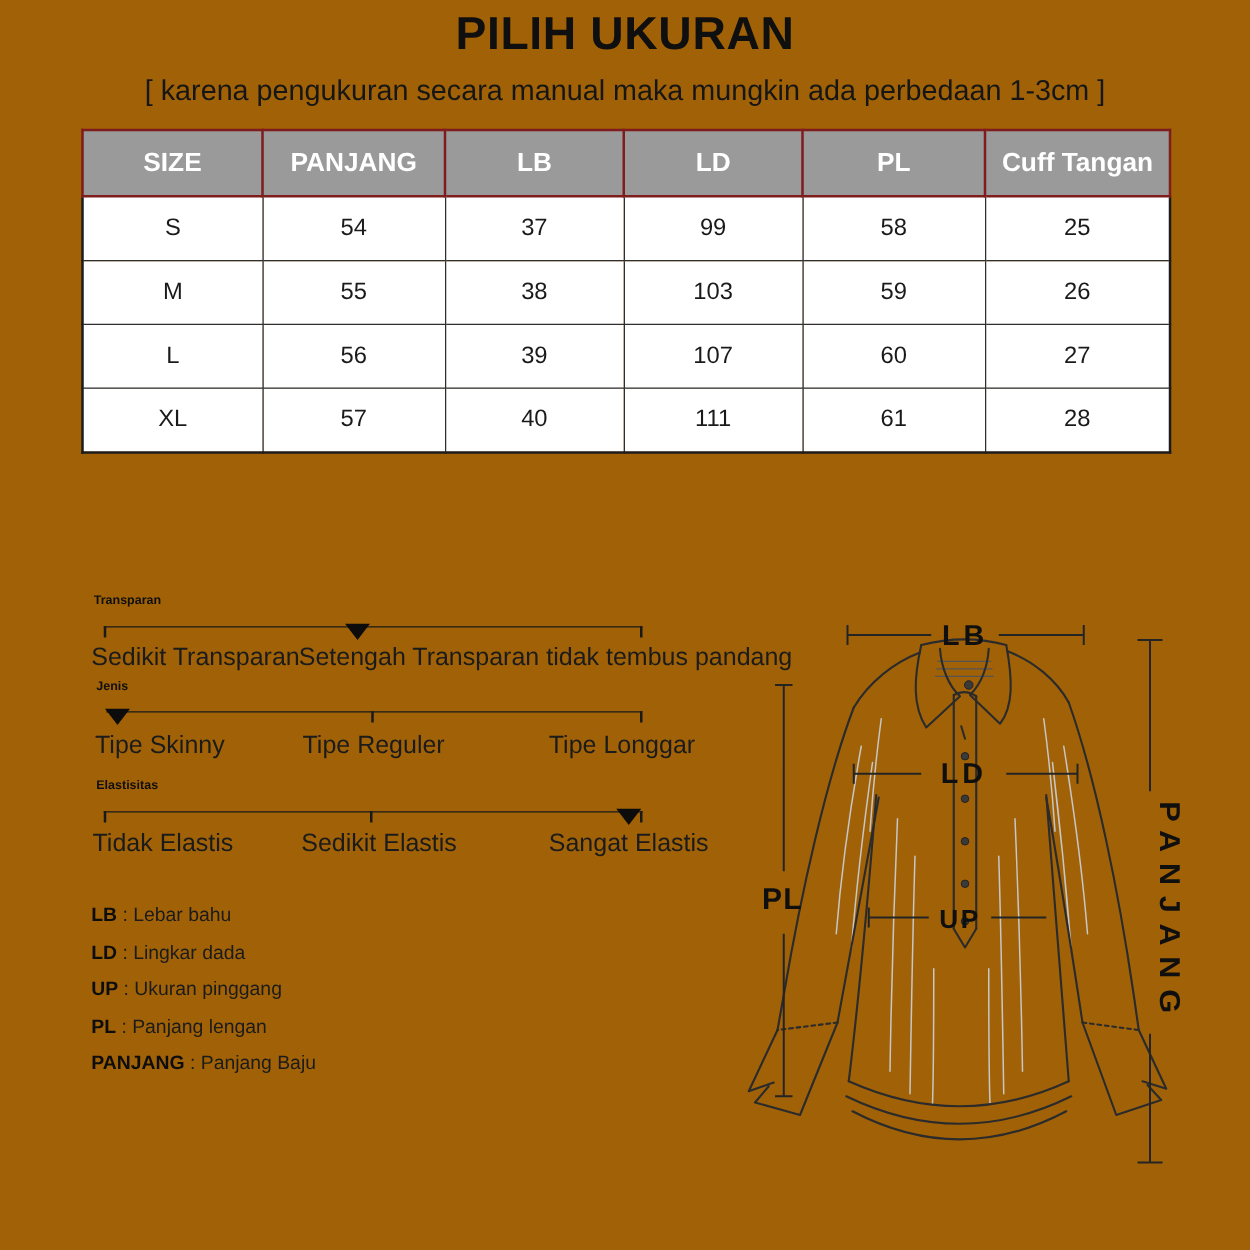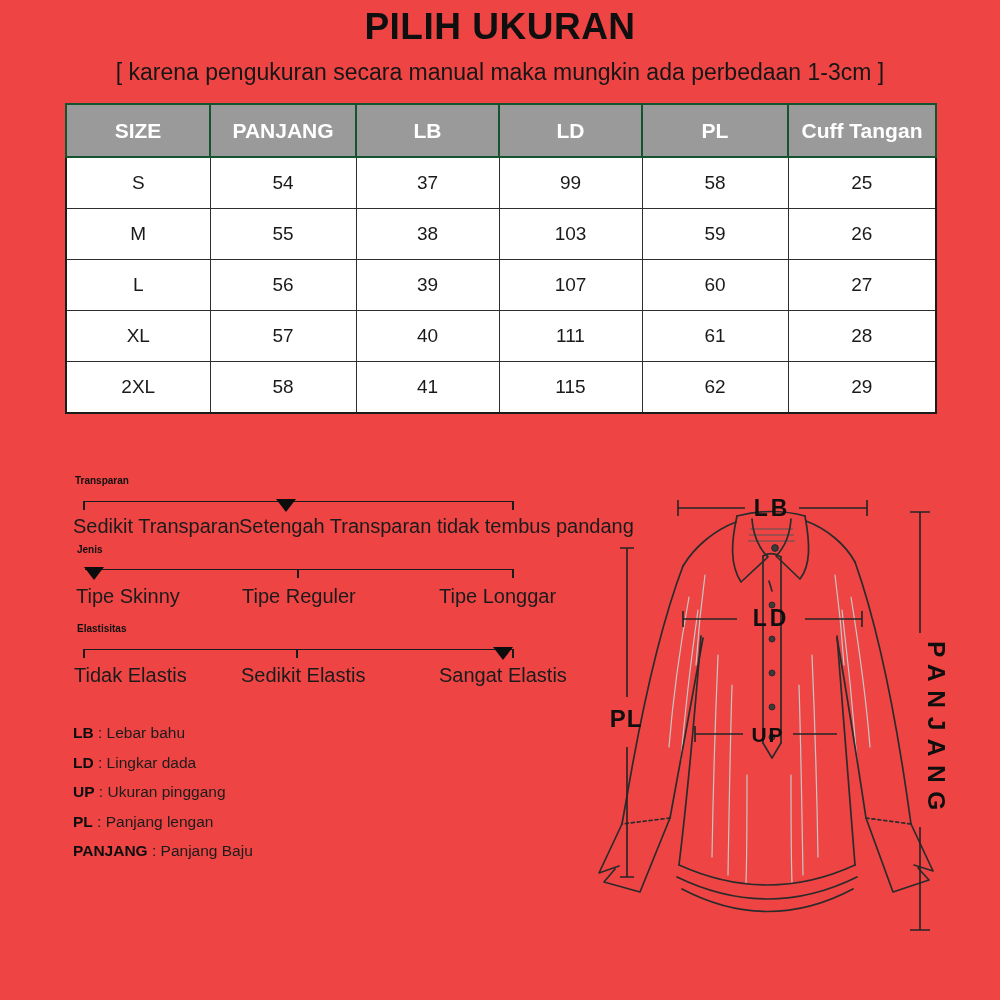--- a/index.html
+++ b/index.html
@@ -1,37 +1,37 @@
 <!DOCTYPE html>
 <html><head>
 <meta charset="utf-8">
 <style>
   html,body { margin:0; padding:0; background:#fff; }
   .page {
-    position:relative; width:1000px; height:1000px; background:#ef4444;
+    position:relative; width:1000px; height:1000px; background:#a16207;
     font-family:"Liberation Sans", sans-serif; color:#111; overflow:hidden;
   }
   .title {
     position:absolute; top:6px; left:0; right:0; text-align:center;
     font-size:37px; font-weight:800; letter-spacing:.5px; color:#0f0f0f;
   }
   .subtitle {
     position:absolute; top:59px; left:0; right:0; text-align:center;
     font-size:23px; color:#161616;
   }
 
   
   table.size-table {
     position:absolute; left:65px; top:103px; width:870px;
     border-collapse:collapse; table-layout:fixed;
     border:2.5px solid #1c1c1c;
   }
   table.size-table th {
     background:#9a9a9a; color:#ffffff; font-size:21px; font-weight:700;
-    height:51px; border:2px solid #14532d; text-align:center; padding:0;margin-left:24px;
+    height:51px; border:2px solid #7f1d1d; text-align:center; padding:0;margin-left:24px;
   }
   table.size-table td {
     font-size:19px; color:#1a1a1a; text-align:center; height:50px;
     border:1.6px solid #2e2e2e; background:#fff; padding:0;
   }
 
   
   .scales { position:absolute; left:65px; top:472px; width:548px; height:228px; }
   .scale-title { position:absolute; font-size:10px; font-weight:700; color:#0f0f0f; }
   .scale-line { position:absolute; height:0; border-top:1.6px solid #1a1a1a; }
@@ -111,28 +111,20 @@
         <td>60</td>
         <td>27</td>
       </tr>
       <tr>
         <td>XL</td>
         <td>57</td>
         <td>40</td>
         <td>111</td>
         <td>61</td>
         <td>28</td>
-      </tr>
-      <tr>
-        <td>2XL</td>
-        <td>58</td>
-        <td>41</td>
-        <td>115</td>
-        <td>62</td>
-        <td>29</td>
       </tr>
     </tbody>
   </table>
 
   <div class="scales">
 
     <div class="scale-title" style="left:10px; top:3px;">Transparan</div>
     <div class="scale-line" style="left:18px; top:29px; width:431px;">
       <span class="tick t-left"></span>
       <span class="tick t-right"></span>

